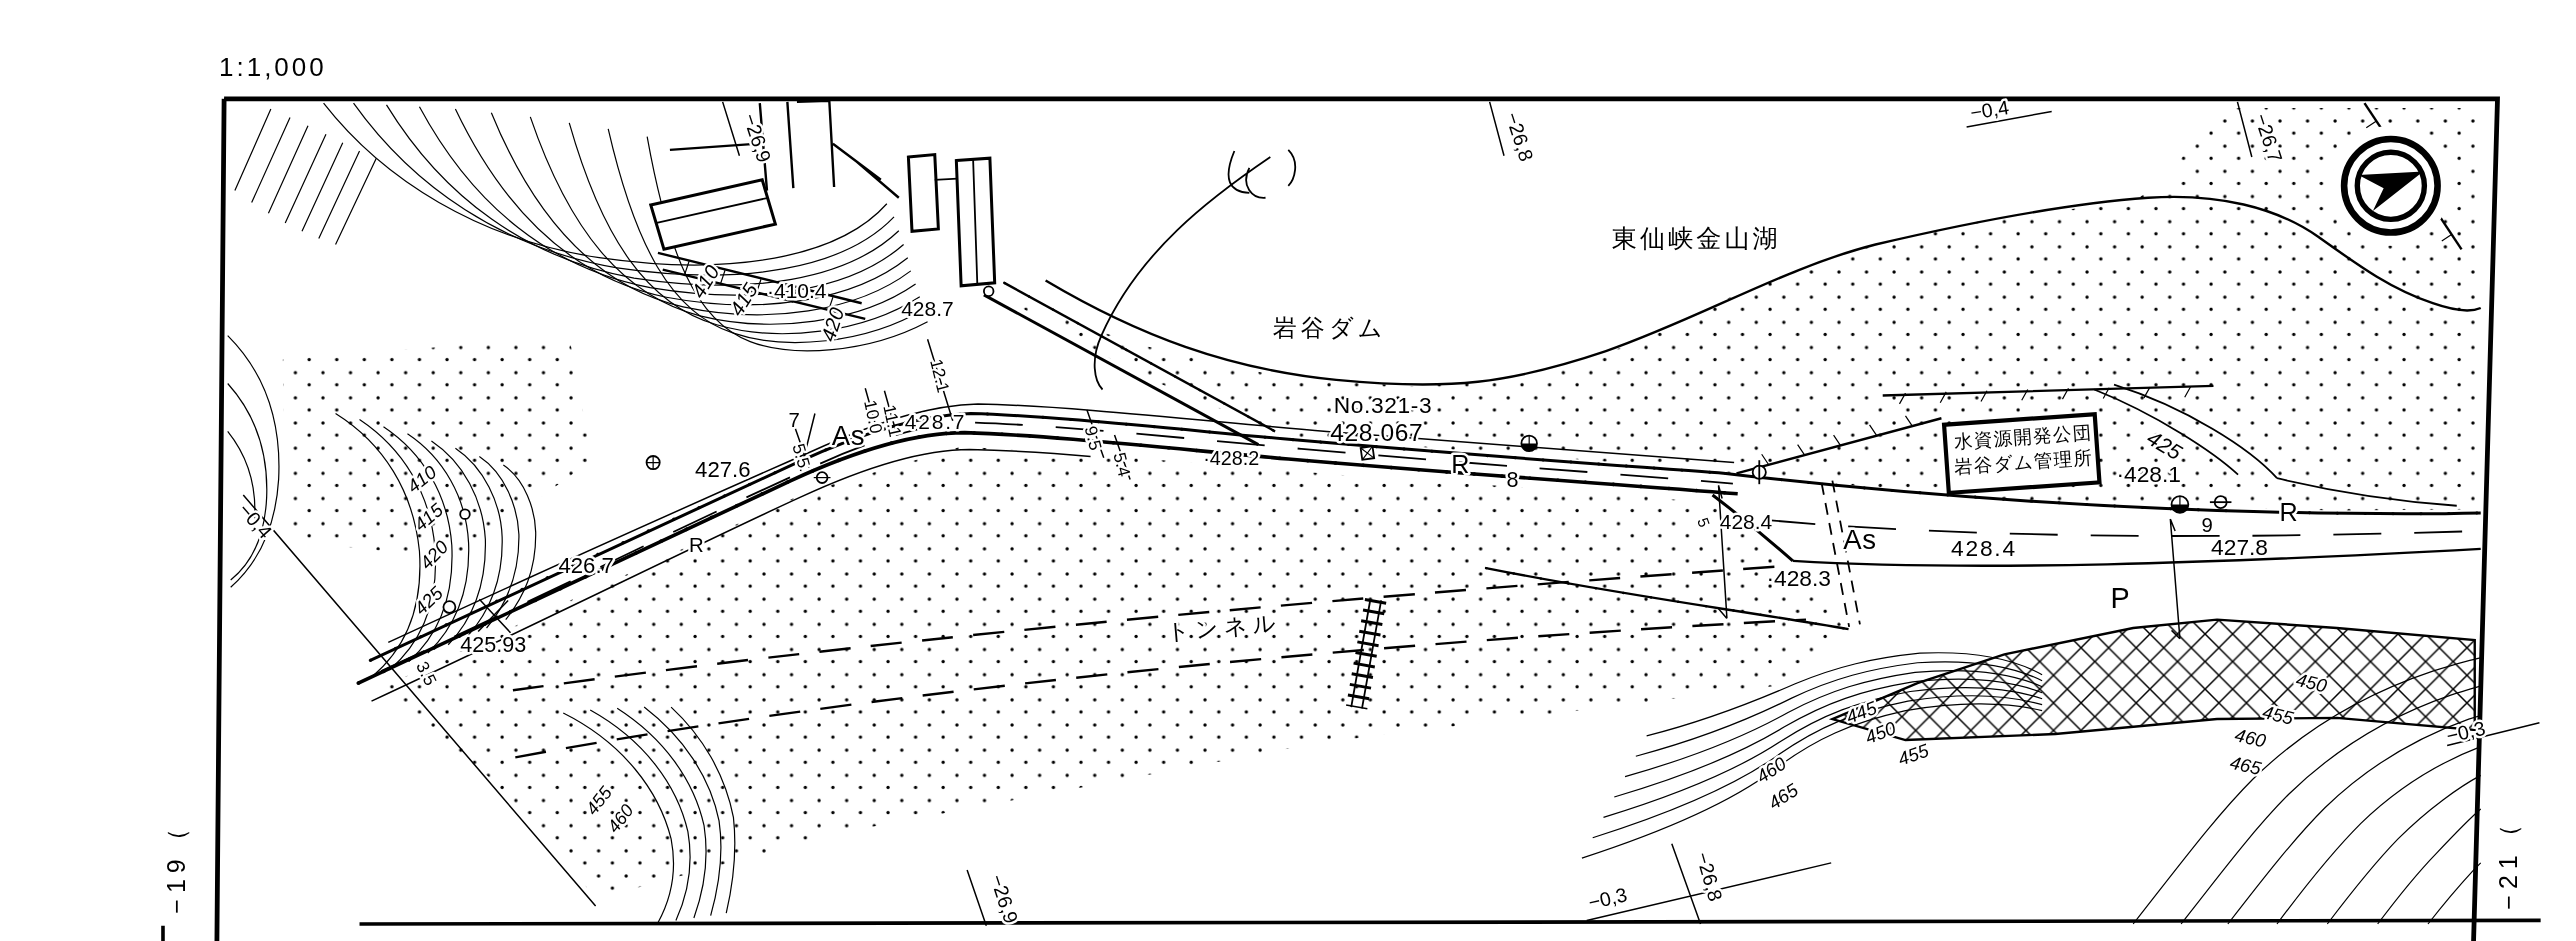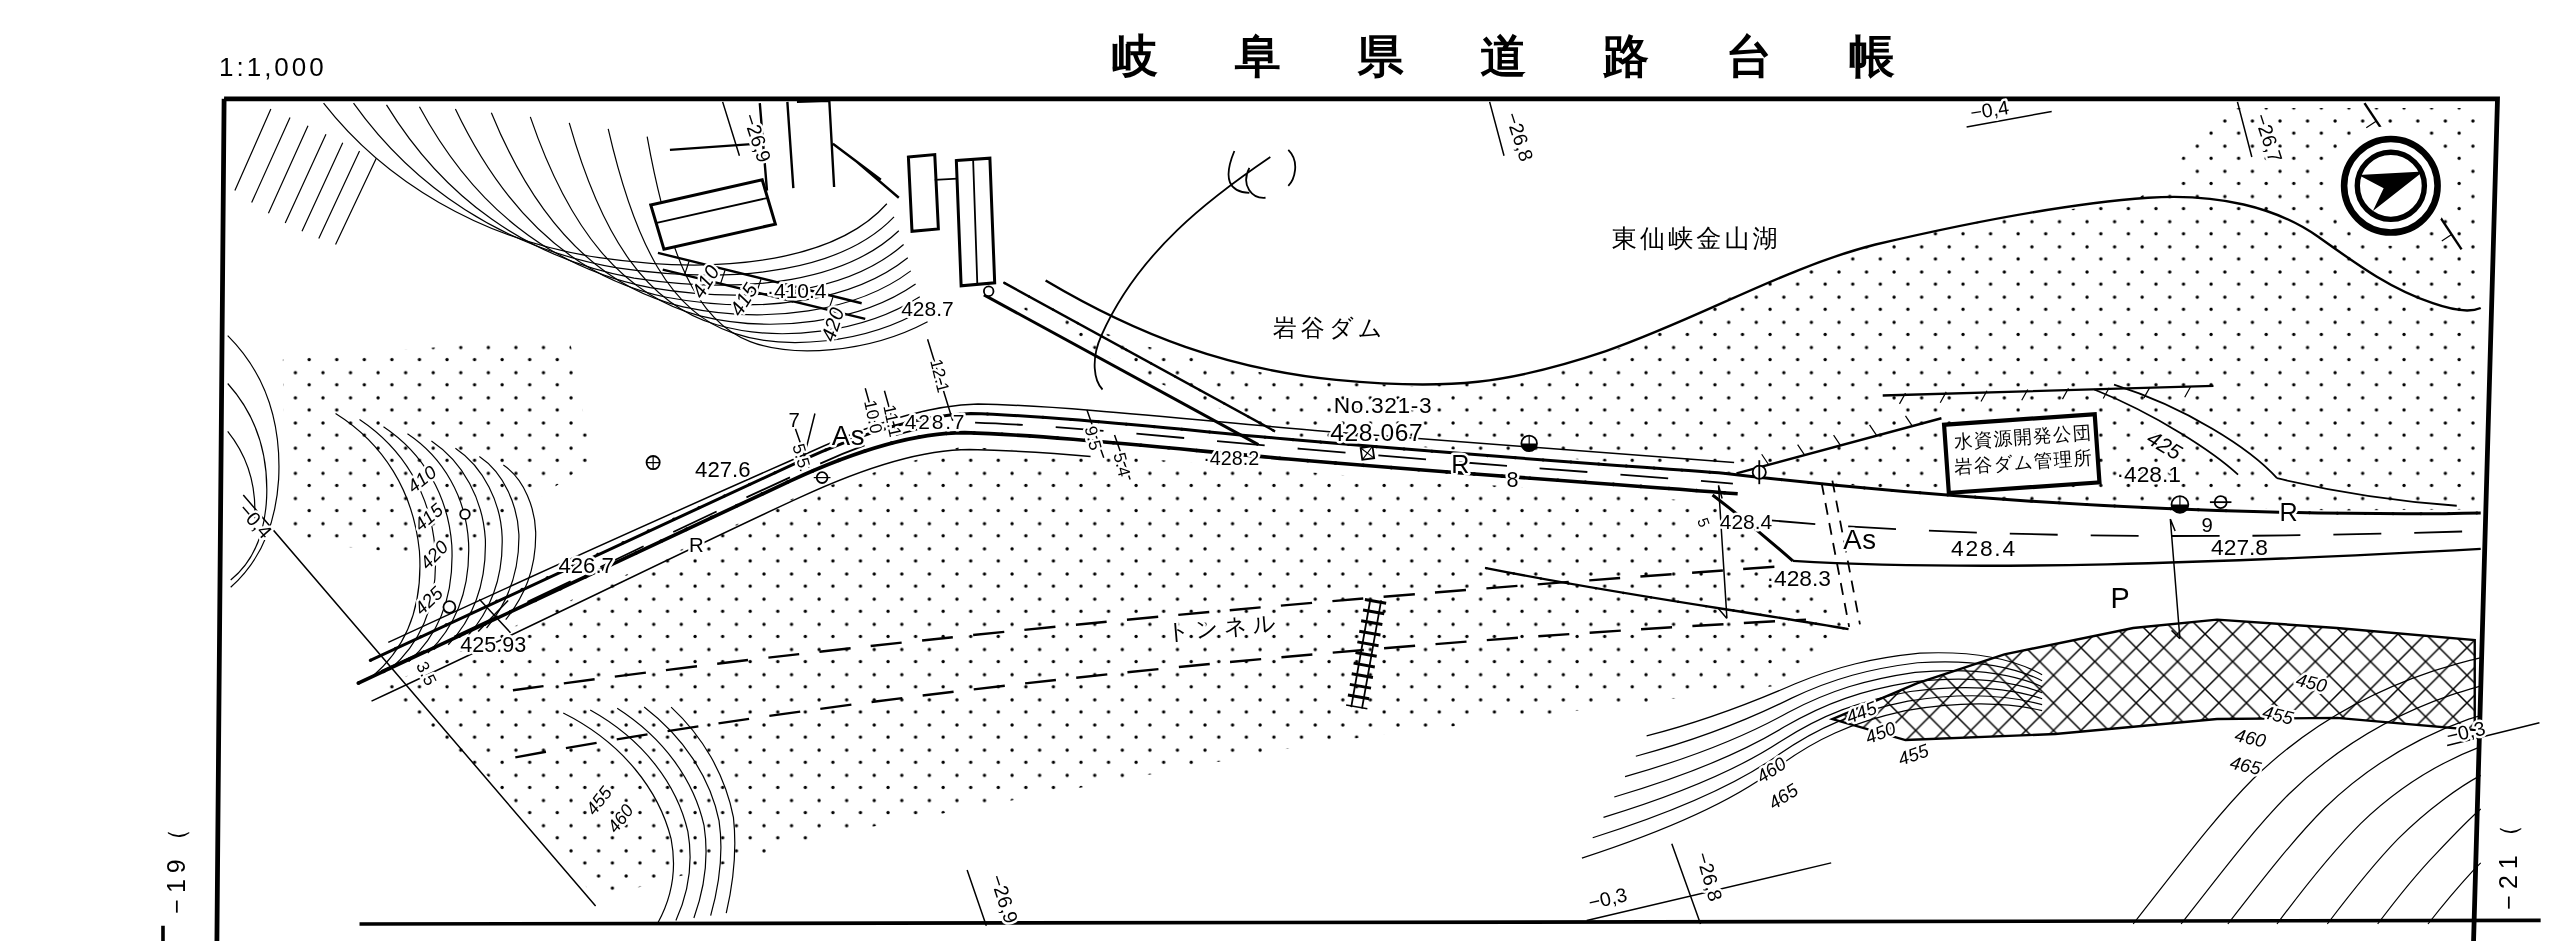--- a/index.html
+++ b/index.html
@@ -29,21 +29,20 @@
            stroke-width:8px;stroke-linejoin:round;}
   text.lbl.ctr{font-style:italic;}
   text.lbl.jp{font-weight:normal;}
 </style>
 </head>
 <body>
 
 <div class="page">
 
   <div class="hdr-scale">1:1,000</div>
-  <div class="hdr-title">岐 阜 県 道 路 台 帳</div>
 
   <div class="margin-label left">−19（</div>
   <div class="margin-label right">−21（</div>
 
   <svg class="map" viewBox="0 0 4299 1572">
     <defs>
       <pattern id="stip" width="46" height="42" patternUnits="userSpaceOnUse">
         <circle cx="10" cy="12" r="2.8" fill="#000"></circle>
         <circle cx="33" cy="34" r="2.8" fill="#000"></circle>
       </pattern>

